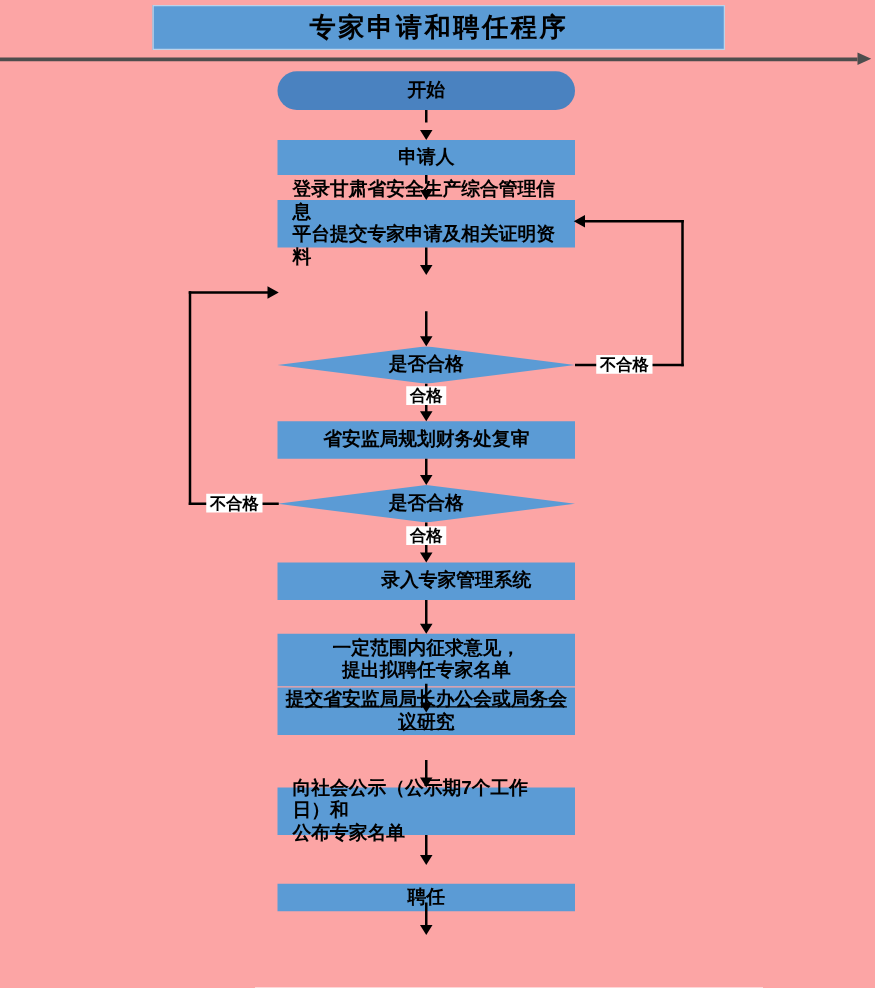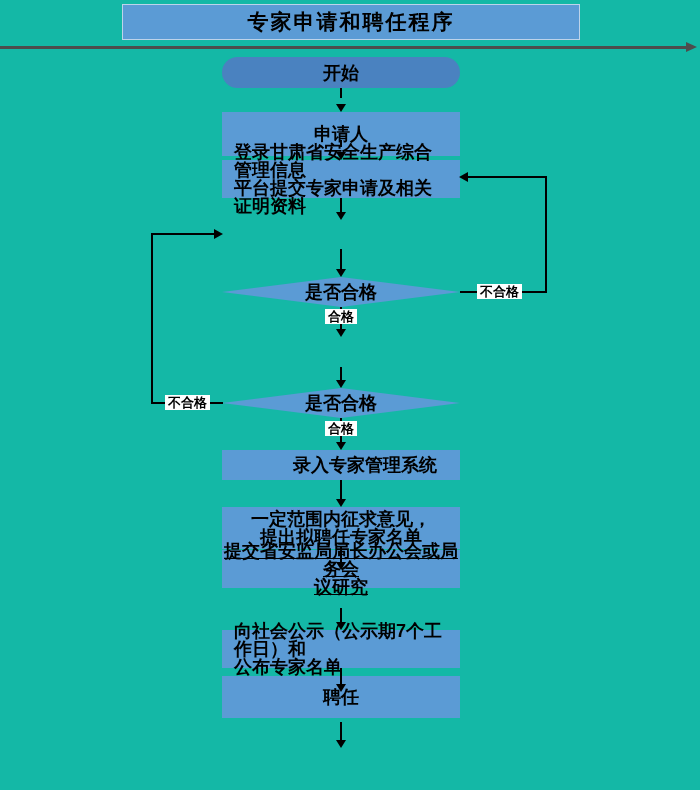--- a/index.html
+++ b/index.html
@@ -1,51 +1,51 @@
 <!DOCTYPE html>
 <html><head>
 <meta charset="utf-8">
 <style>
   html,body{margin:0;padding:0;background:#fff;}
   #canvas{
-    position:relative;width:700px;height:790px;background:#14b8a6;overflow:hidden;
+    position:relative;width:700px;height:790px;background:#fca5a5;overflow:hidden;
     font-family:"Liberation Sans", sans-serif;color:#000;
   }
   
   #title{
     position:absolute;left:122px;top:4px;width:456px;height:34px;
     background:#5b9bd5;border:1px solid #bdd3ea;
     display:flex;align-items:center;justify-content:center;
     font-size:21px;font-weight:bold;letter-spacing:2px;
   }
   #rule{position:absolute;left:0;top:46px;width:686px;height:3px;background:#4d4d4d;}
   #rule-a{position:absolute;left:686px;top:42px;width:0;height:0;
     border-top:5px solid transparent;border-bottom:5px solid transparent;border-left:11px solid #4d4d4d;}
   
   .node{
     position:absolute;left:222px;width:238px;background:#5b9bd5;
     display:flex;align-items:center;justify-content:center;
-    font-size:18px;font-weight:bold;text-align:center;
+    font-size:15px;font-weight:bold;text-align:center;
     white-space:pre-line;line-height:18px;box-sizing:border-box;
   }
   .terminal{background:#4a82c0;border-radius:16px;}
   .diamond{clip-path:polygon(50% 0,100% 50%,50% 100%,0 50%);}
   .left-text{justify-content:flex-start;text-align:left;padding:0 12px;}
   #n-start{top:57px;height:31px;}
-  #n-applicant{top:112px;height:44px;}
+  #n-applicant{top:112px;height:28px;}
   #n-login{top:160px;height:38px;}
   #n-dept{top:220px;height:29px;}
   #n-dec1{top:277px;height:30px;}
   #n-finance{top:337px;height:30px;}
   #n-dec2{top:388px;height:30px;}
   #n-enter{top:450px;height:30px;padding-left:48px;}
   #n-solicit{top:507px;height:42px;}
   #n-meeting{top:550px;height:38px;text-decoration:underline;}
   #n-notice{top:630px;height:38px;}
-  #n-appoint{top:676px;height:42px;}
+  #n-appoint{top:707px;height:22px;}
   #n-end{top:747px;height:31px;}
   
   .vline{position:absolute;left:340px;width:2px;background:#000;}
   .adown{position:absolute;left:336px;width:0;height:0;
     border-left:5px solid transparent;border-right:5px solid transparent;border-top:8px solid #000;}
   #c1l{top:88px;height:10px;}  #c1a{top:104px;}
   #c2l{top:140px;height:7px;}  #c2a{top:152px;}
   #c3l{top:198px;height:15px;} #c3a{top:212px;}
   #c4l{top:249px;height:21px;} #c4a{top:269px;}
   #c5l{top:307px;height:23px;} #c5a{top:329px;}
@@ -82,20 +82,21 @@
 
   <div id="title">专家申请和聘任程序</div>
   <div id="rule"></div>
   <div id="rule-a"></div>
 
   <div class="node terminal" id="n-start">开始</div>
   <div class="node" id="n-applicant">申请人</div>
   <div class="node left-text" id="n-login">登录甘肃省安全生产综合管理信息
 平台提交专家申请及相关证明资料</div>
   <div class="node diamond" id="n-dec1">是否合格</div>
+  <div class="node" id="n-finance">省安监局规划财务处复审</div>
   <div class="node diamond" id="n-dec2">是否合格</div>
   <div class="node" id="n-enter">录入专家管理系统</div>
   <div class="node" id="n-solicit">一定范围内征求意见，
 提出拟聘任专家名单</div>
   <div class="node" id="n-meeting">提交省安监局局长办公会或局务会
 议研究</div>
   <div class="node left-text" id="n-notice">向社会公示（公示期7个工作日）和
 公布专家名单</div>
   <div class="node" id="n-appoint">聘任</div>
 

